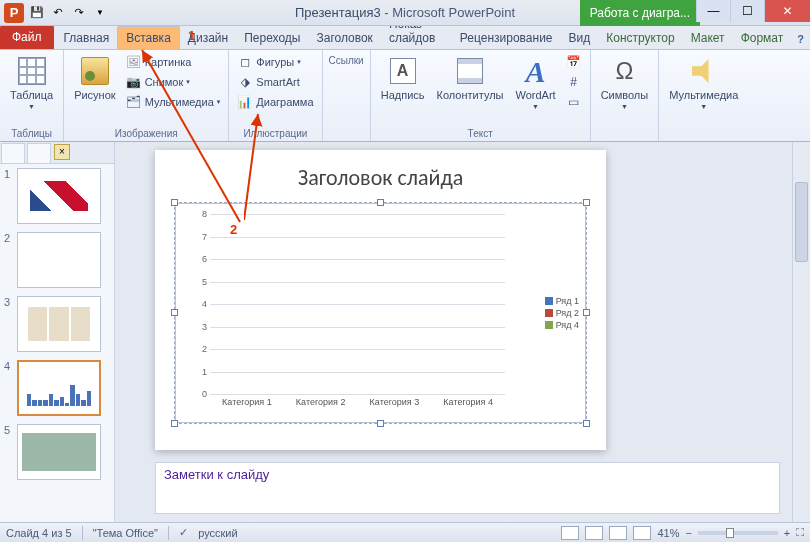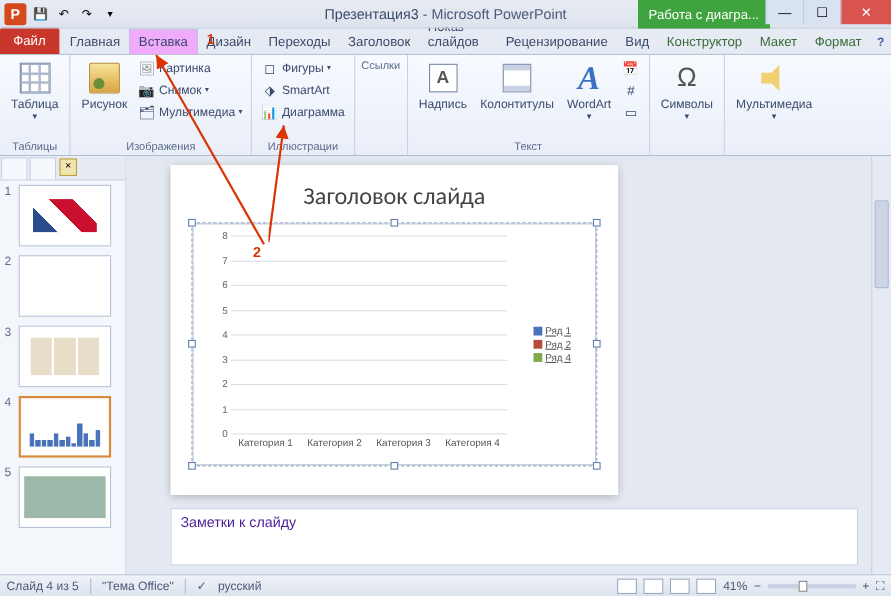--- a/index.html
+++ b/index.html
@@ -14,21 +14,21 @@
   .title-text .doc { color:#3b4b6b;}
   .context-tab { position:absolute; right:110px; top:0; height:26px; background:#3fa33f; color:#fff; padding:0 10px; display:flex; align-items:center; font-size:12px;}
   .win-controls { position:absolute; right:0; top:0; display:flex;}
   .win-btn { width:34px; height:22px; display:flex; align-items:center; justify-content:center; background:#d9e2f0; border-left:1px solid #c3cde0; font-size:12px;}
   .win-close { background:#d9534f; color:#fff; width:46px;}
 
   
   .tabs { height:24px; background:#e6ebf3; display:flex; align-items:flex-end; border-bottom:1px solid #b9c3d6; padding-left:0;}
   .file-tab { background:#c9372c; color:#fff; padding:4px 12px; font-size:12px; height:24px; display:flex; align-items:center; border-top-right-radius:3px; border-top-left-radius:3px; margin-right:2px;}
   .tab { padding:4px 8px; font-size:12px; color:#3b4b6b; cursor:default;}
-  .tab.active { background:#f0abfc; border:1px solid #b9c3d6; border-bottom:none; border-top-left-radius:2px;border-top-right-radius:2px;}
+  .tab.active { background:#fdba74; border:1px solid #b9c3d6; border-bottom:none; border-top-left-radius:2px;border-top-right-radius:2px;}
   .context-tabs { margin-left:auto; display:flex;}
   .context-tabs .tab { color:#3b6b3b;}
   .help-icon { width:22px; color:#3b5fa0; font-weight:bold; text-align:center; padding:4px 6px;}
 
   
   .ribbon { height:92px; background:linear-gradient(#f7faff,#e9eef8); border-bottom:1px solid #a8b4cc; display:flex;}
   .group { border-right:1px solid #c8d2e4; padding:3px 6px 2px 6px; display:flex; flex-direction:column; align-items:center; justify-content:space-between;}
   .group-content { display:flex; gap:4px; flex:1; align-items:flex-start;}
   .group-label { font-size:10px; color:#5a6b8c; text-align:center; padding-top:2px; width:100%;}
   .big-btn { display:flex; flex-direction:column; align-items:center; gap:2px; padding:2px 4px; font-size:11px; color:#3b4b6b; text-align:center; line-height:1.1;}
@@ -62,35 +62,35 @@
   .thumb-close { margin-left:auto; width:16px;height:16px;background:#f0e4b0;border:1px solid #c0a040;margin:2px;font-size:10px;text-align:center;line-height:14px;}
   .thumbs { padding:4px;}
   .thumb-row { display:flex; align-items:flex-start; gap:3px; margin-bottom:8px;}
   .thumb-num { font-size:11px; color:#5a6b8c; width:10px;}
   .thumb { width:84px; height:56px; background:#fff; border:1px solid #b9c3d6; position:relative; overflow:hidden;}
   .thumb.active { border:2px solid #d98a3d;}
   .thumb .mini-chart{position:absolute;bottom:8px;left:8px;right:8px;height:30px;display:flex;align-items:flex-end;gap:1px;}
   .thumb .mini-chart span{flex:1;background:#4a72b8;}
 
   .slide-area { flex:1; position:relative; background:#e3e8f1;}
-  .slide { position:absolute; left:40px; top:8px; width:407px; height:300px; background:#fff; box-shadow:0 2px 8px rgba(0,0,0,0.25);}
+  .slide { position:absolute; left:40px; top:8px; width:451px; height:300px; background:#fff; box-shadow:0 2px 8px rgba(0,0,0,0.25);}
   .slide-title { text-align:center; font-size:22px; color:#444; padding:14px 0 8px 0; font-family:Calibri,sans-serif;}
   .chart-box { margin:4px 20px 8px 20px; height:220px; border:1px solid #b9c3d6; background:#fff; position:relative;}
   .chart-sel{position:absolute;inset:-2px;border:1px dashed #9aa8c2;pointer-events:none;}
   .chart-sel .h{position:absolute;width:7px;height:7px;background:#fff;border:1px solid #6080b0;}
   .plot { position:absolute; left:34px; top:10px; right:80px; bottom:28px;}
   .grid-line { position:absolute; left:0; right:0; border-top:1px solid #d8dde6;}
   .y-label { position:absolute; right:100%; transform:translateY(-50%); font-size:9px; color:#666; padding-right:3px;}
   .bars { position:absolute; inset:0; display:flex; align-items:flex-end;}
   .cat { flex:1; display:flex; align-items:flex-end; justify-content:center; gap:0; position:relative;}
   .bar { width:16px;}
   .s1{background:#4a72b8;} .s2{background:#b84a3d;} .s3{background:#7fa84a;}
   .cat-label{position:absolute;top:100%;font-size:9px;color:#555;padding-top:3px;white-space:nowrap;}
   .legend { position:absolute; right:6px; top:50%; transform:translateY(-50%); font-size:9px; color:#555;}
-  .legend div{display:flex;align-items:center;gap:3px;margin:2px 16px;text-decoration:underline;}
+  .legend div{display:flex;align-items:center;gap:3px;margin:2px 0;}
   .legend .sw{width:8px;height:8px;}
 
   .notes { position:absolute; left:40px; right:30px; bottom:8px; top:320px; background:#fff; border:1px solid #c8d2e4; padding:4px 8px; color:#4c1d95; font-size:13px;}
   .vscroll { position:absolute; right:0; top:0; bottom:0; width:18px; background:#e6ebf3; border-left:1px solid #c8d2e4;}
   .vscroll .thumb-s{position:absolute;left:2px;right:2px;top:40px;height:80px;background:#cdd5e4;border:1px solid #b0bcd2;border-radius:2px;}
 
   
   .anno1{position:absolute;left:188px;top:28px;color:#d30;font-weight:bold;font-size:13px;z-index:50;}
   .anno2{position:absolute;left:230px;top:222px;color:#d30;font-weight:bold;font-size:13px;z-index:50;}
   .arrow{position:absolute;z-index:49;pointer-events:none;}

